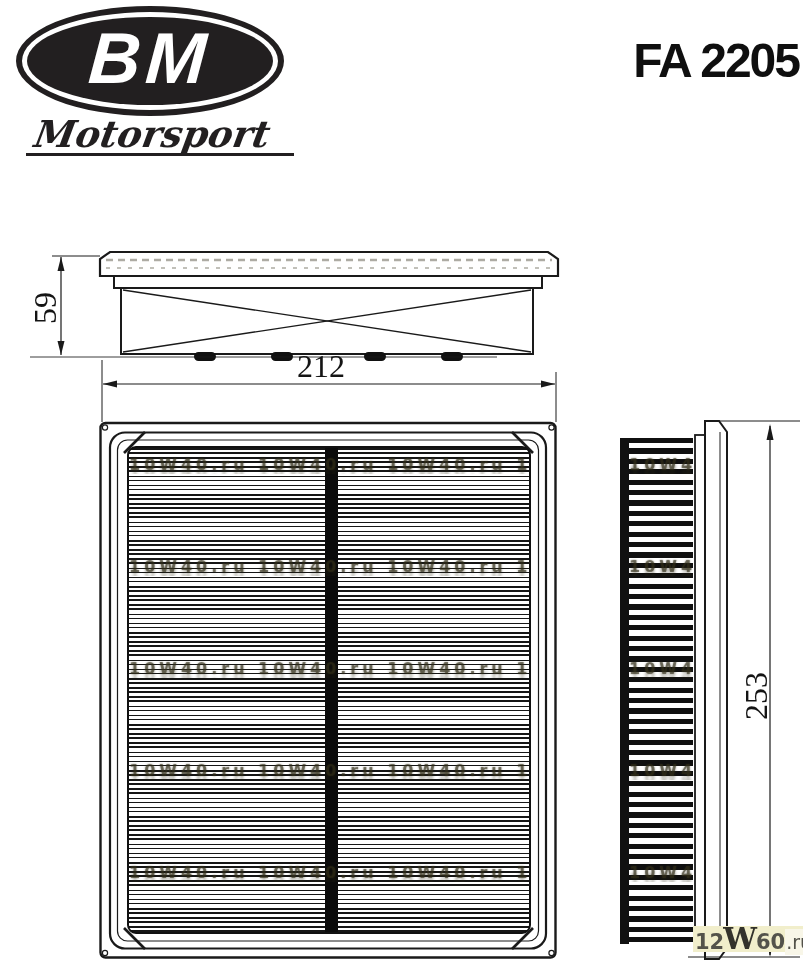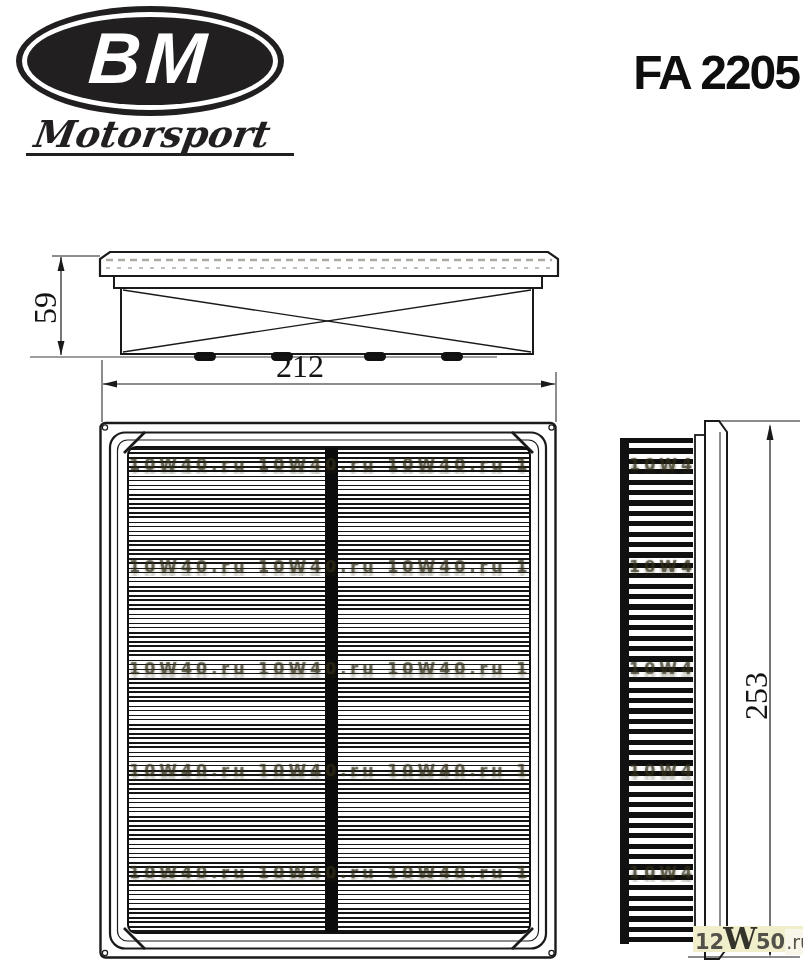--- a/index.html
+++ b/index.html
@@ -24,21 +24,21 @@
   }
   .logo-script{
     position:absolute;left:30px;top:112px;width:245px;text-align:center;
     font-family:"DejaVu Serif",serif;font-style:italic;font-weight:bold;
     font-size:37px;color:#221f20;transform:skewX(-10deg);white-space:nowrap;
   }
   .logo-underline{
     position:absolute;left:26px;top:153px;width:268px;height:3px;background:#221f20;
   }
   .part-number{
-    position:absolute;top:45px;right:4px;
+    position:absolute;top:33px;right:4px;
     font-family:"Liberation Sans",sans-serif;font-weight:bold;font-size:48px;
     letter-spacing:-2px;color:#0f0f0f;white-space:nowrap;
   }
   
   svg.lines{position:absolute;left:0;top:0;}
   .dim-label{
     position:absolute;font-family:"Liberation Serif",serif;font-size:32px;
     color:#141414;text-align:center;line-height:36px;white-space:nowrap;
   }
   .rot{transform:rotate(-90deg);}
@@ -158,23 +158,23 @@
   <div class="pleats-side-block"></div>
   <div class="pleats-side">
     <div class="wm-row" style="top:18px">10W40.ru  10W40.ru  10W40.ru  10W40.ru  10W40.ru  10W40.ru  10W40.ru</div>
     <div class="wm-row" style="top:120px">10W40.ru  10W40.ru  10W40.ru  10W40.ru  10W40.ru  10W40.ru  10W40.ru</div>
     <div class="wm-row" style="top:222px">10W40.ru  10W40.ru  10W40.ru  10W40.ru  10W40.ru  10W40.ru  10W40.ru</div>
     <div class="wm-row" style="top:324px">10W40.ru  10W40.ru  10W40.ru  10W40.ru  10W40.ru  10W40.ru  10W40.ru</div>
     <div class="wm-row" style="top:426px">10W40.ru  10W40.ru  10W40.ru  10W40.ru  10W40.ru  10W40.ru  10W40.ru</div>
   </div>
 
   <div class="dim-label rot" style="left:10px;top:290px;width:70px;height:36px;">59</div>
-  <div class="dim-label" style="left:250px;top:348px;width:100px;height:36px;">212</div>
+  <div class="dim-label" style="left:271px;top:348px;width:100px;height:36px;">212</div>
   <div class="dim-label rot" style="left:716px;top:678px;width:80px;height:36px;">253</div>
 
   <div class="wm-badge">
     <span class="n">12</span>
       <span class="w">W</span>
-      <span class="n">50</span>
+      <span class="n">60</span>
       <span class="tld">.ru</span>
   </div>
 
 </div>
 
 </body></html>

